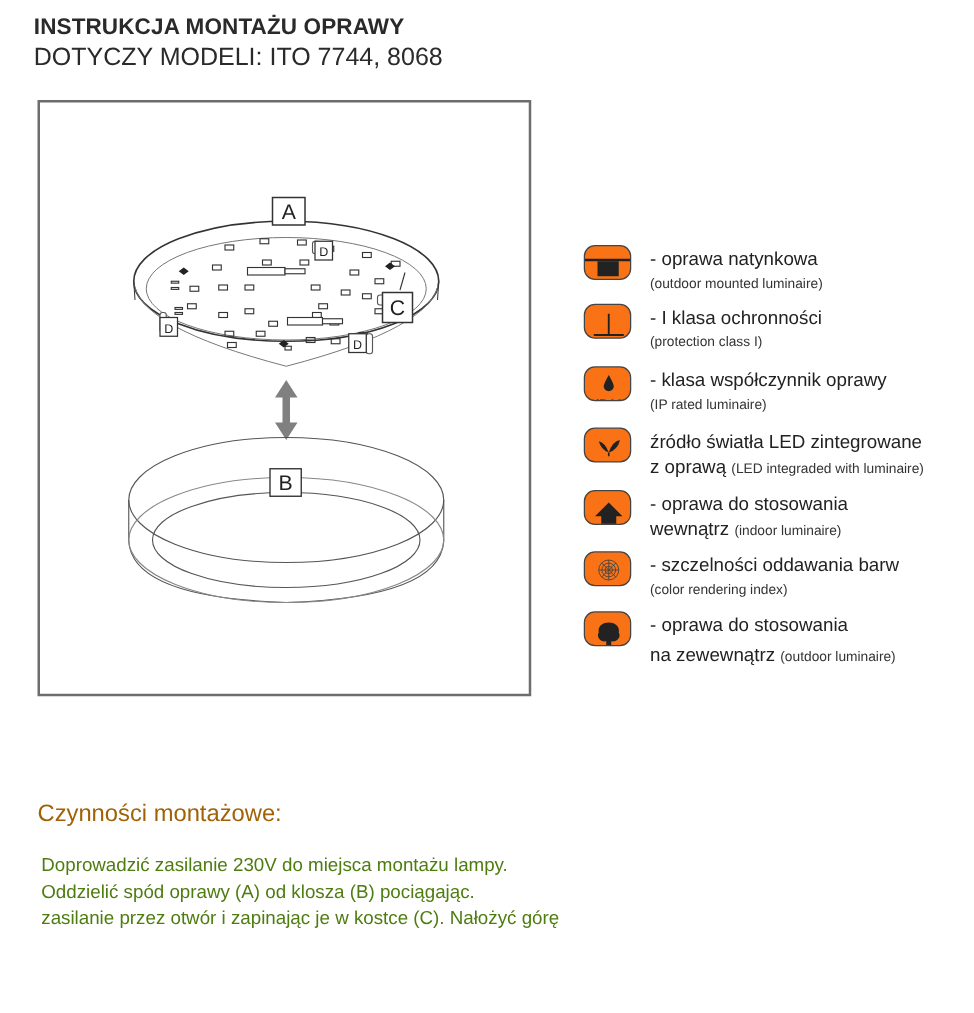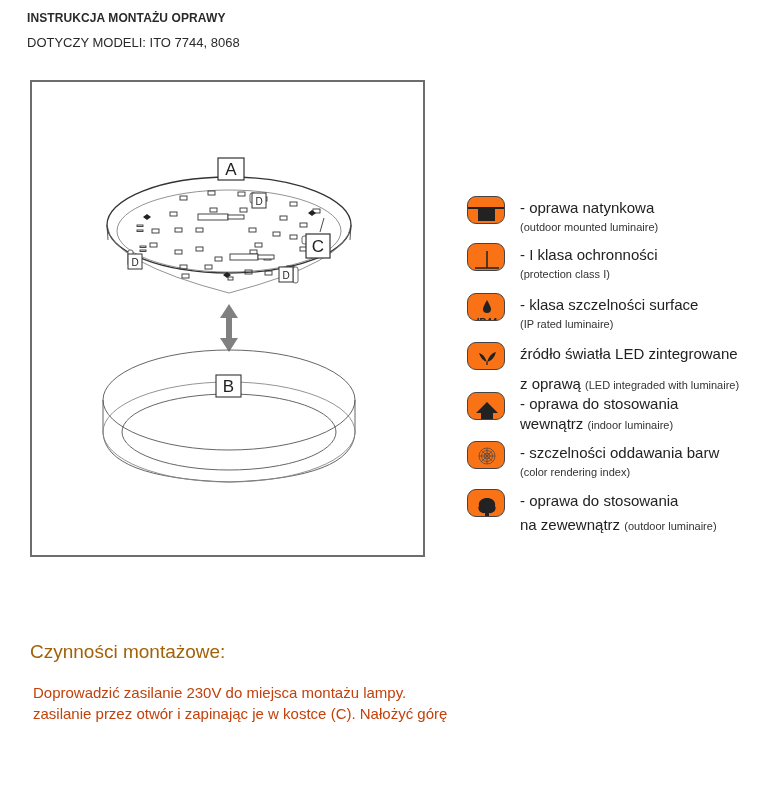--- a/index.html
+++ b/index.html
@@ -1,30 +1,30 @@
 <!DOCTYPE html>
 <html><head>
 <meta charset="utf-8">
 <style>
   html, body { margin: 0; padding: 0; background: #ffffff; }
   body { width: 779px; height: 810px; position: relative; overflow: hidden; font-family: "Liberation Sans", sans-serif; color: #222; }
-  .title { position: absolute; left: 27px; top: 11px; font-size: 12px; font-weight: bold; color: #2a2a2a; letter-spacing: 0.1px; }
-  .subtitle { position: absolute; left: 27px; top: 35px; font-size: 13px; color: #2a2a2a; }
+  .title { position: absolute; left: 27px; top: 11px; font-size: 18px; font-weight: bold; color: #2a2a2a; letter-spacing: 0.1px; }
+  .subtitle { position: absolute; left: 27px; top: 35px; font-size: 20px; color: #2a2a2a; }
   .frame { position: absolute; left: 30px; top: 80px; width: 395px; height: 477px; border: 2px solid #6d6d6d; box-sizing: border-box; background: #fff; }
   .diagram { position: absolute; left: 0; top: 0; }
   .legend { position: absolute; left: 467px; top: 196px; width: 310px; }
   .legend-row { position: absolute; left: 0; width: 310px; height: 42px; }
   .legend-icon { position: absolute; left: 0; top: 0; width: 38px; height: 28px; border: 1px solid #444; border-radius: 9px; box-sizing: border-box; background: #f97316; overflow: hidden; }
   .legend-icon svg { position: absolute; left: 0; top: 0; }
   .legend-text { position: absolute; left: 53px; top: 3px; white-space: nowrap; }
   .legend-main { font-size: 15px; color: #222; display: block; line-height: 18px; }
   .legend-sub { font-size: 11px; color: #333; line-height: 14px; }
   .legend-main .legend-sub { font-size: 11px; }
   .steps-heading { position: absolute; left: 30px; top: 641px; font-size: 19px; color: #a16207; }
-  .steps { position: absolute; left: 33px; top: 683px; font-size: 15px; color: #c2410c; line-height: 20.8px; }
+  .steps { position: absolute; left: 33px; top: 683px; font-size: 15px; color: #4d7c0f; line-height: 20.8px; }
   .steps div { white-space: nowrap; }
 </style>
 </head>
 <body>
 
 <div class="title">INSTRUKCJA MONTAŻU OPRAWY</div>
 <div class="subtitle">DOTYCZY MODELI: ITO 7744, 8068</div>
 
 <div class="frame">
   <svg class="diagram" width="393" height="475" viewBox="32 82 393 475" xmlns="http://www.w3.org/2000/svg">
@@ -165,37 +165,37 @@
   </div>
 
   <div class="legend-row" style="top:97px">
     <div class="legend-icon">
       <svg width="38" height="40">
           <path d="M19 6 Q23 13 23 15 A4 4 0 0 1 15 15 Q15 13 19 6 Z" fill="#222"></path>
           <text x="19" y="32" text-anchor="middle" font-family="Liberation Sans, sans-serif" font-size="10" font-weight="bold" fill="#222">IP44</text>
         </svg>
     </div>
     <div class="legend-text">
-      <span class="legend-main">- klasa szczelności surface</span>
+      <span class="legend-main">- klasa współczynnik oprawy</span>
       <span class="legend-sub">(IP rated luminaire)</span>
     </div>
   </div>
 
   <div class="legend-row" style="top:146px">
     <div class="legend-icon">
       <svg width="38" height="40">
           <path d="M19 19 Q16 11 11 10 Q13 17 19 19 Z" fill="#222"></path>
           <path d="M19 19 Q22 10 28 9 Q26 17 19 19 Z" fill="#222"></path>
           <line x1="19" y1="19" x2="19" y2="22" stroke="#222" stroke-width="1.3"></line>
           <text x="19" y="32" text-anchor="middle" font-family="Liberation Sans, sans-serif" font-size="8" font-weight="bold" fill="#222">LED IL</text>
         </svg>
     </div>
     <div class="legend-text">
       <span class="legend-main">źródło światła LED zintegrowane</span>
-      <span class="legend-main" style="margin-top:12px"><span>z oprawą</span> <span class="legend-sub">(LED integraded with luminaire)</span></span>
+      <span class="legend-main" style="margin-top:2px"><span>z oprawą</span> <span class="legend-sub">(LED integraded with luminaire)</span></span>
     </div>
   </div>
 
   <div class="legend-row" style="top:196px">
     <div class="legend-icon">
       <svg width="38" height="40">
           <path d="M19 9 L30 20 L25 20 L25 30 L13 30 L13 20 L8 20 Z" fill="#222"></path>
         </svg>
     </div>
     <div class="legend-text">
@@ -235,14 +235,15 @@
       <span class="legend-main">- oprawa do stosowania</span>
       <span class="legend-main" style="margin-top:6px"><span>na zewewnątrz</span> <span class="legend-sub">(outdoor luminaire)</span></span>
     </div>
   </div>
 
 </div>
 
 <div class="steps-heading">Czynności montażowe:</div>
 <div class="steps">
   <div>Doprowadzić zasilanie 230V do miejsca montażu lampy.</div>
+  <div>Oddzielić spód oprawy (A) od klosza (B) pociągając.</div>
   <div>zasilanie przez otwór i zapinając je w kostce (C). Nałożyć górę</div>
 </div>
 
 </body></html>

